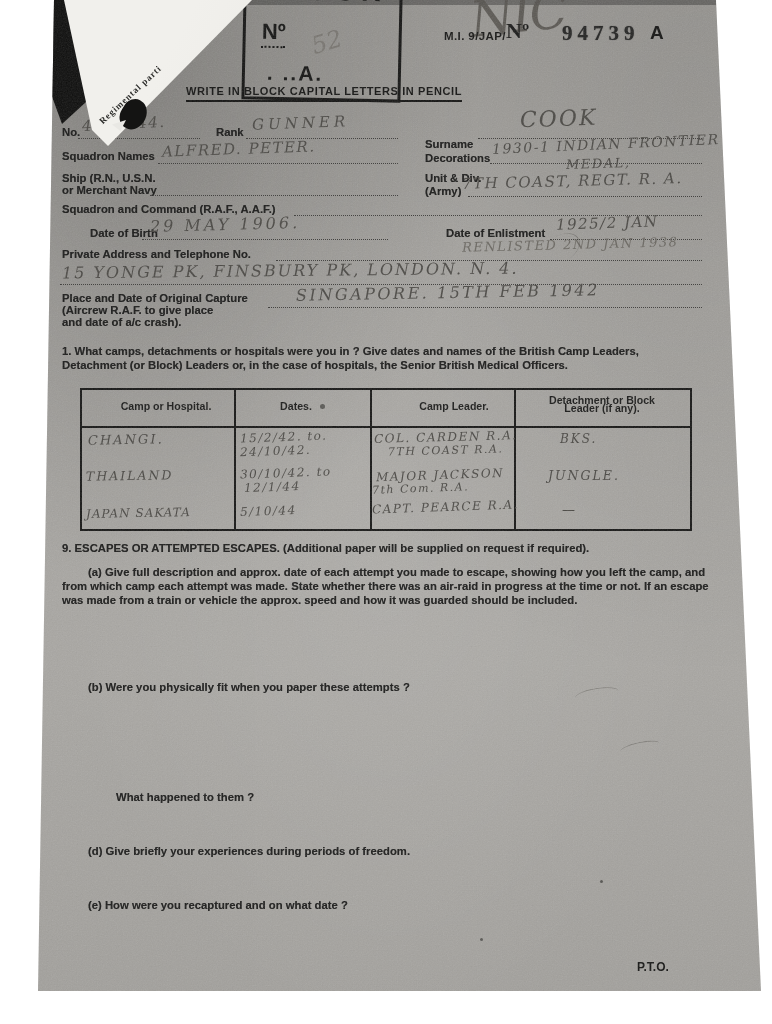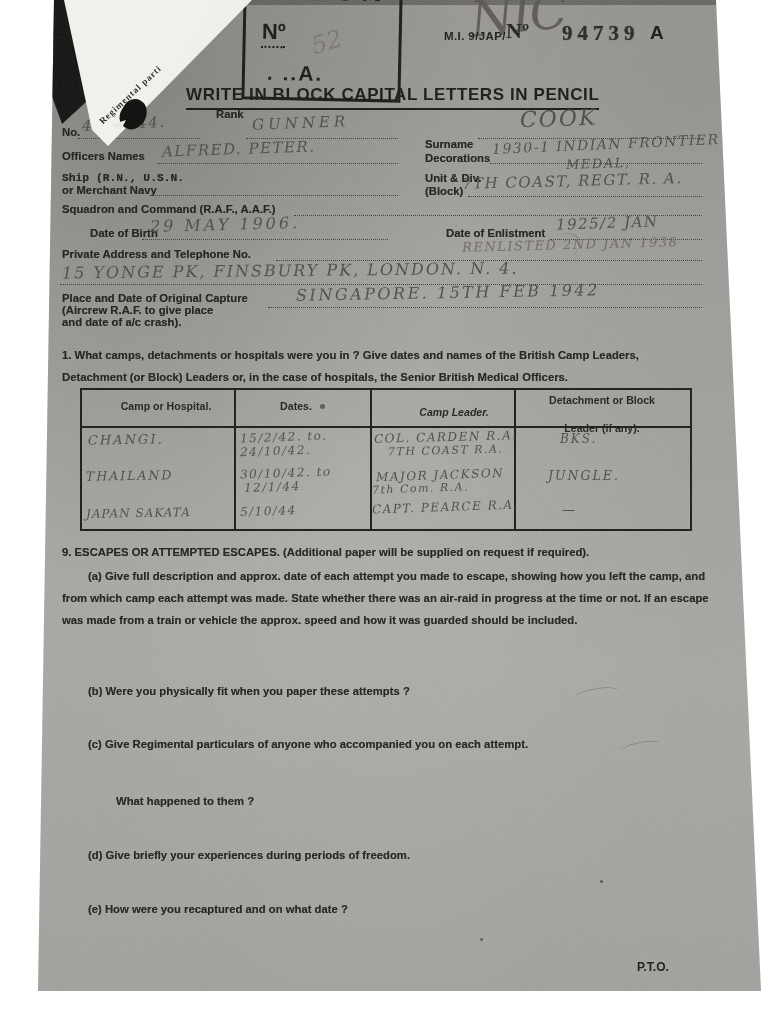--- a/index.html
+++ b/index.html
@@ -36,30 +36,30 @@
   .stamp-a{position:absolute;left:22px;top:114px;font-size:21px;font-weight:800;letter-spacing:2px;}
 
   .ref-dept{position:absolute;left:444px;top:30px;font-size:11.5px;font-weight:800;color:#161615;letter-spacing:.4px;}
   .ref-no{position:absolute;left:506px;top:18px;font-family:"Liberation Serif",serif;font-size:22px;font-weight:800;color:#1a1a19;}
   .ref-num{position:absolute;left:562px;top:21px;font-family:"Liberation Serif",serif;font-size:21px;font-weight:700;
          letter-spacing:5px;color:#242423;text-shadow:0 0 1px rgba(30,30,30,.7);}
   .ref-series{position:absolute;left:650px;top:22px;font-size:19px;font-weight:800;color:#141413;}
   .nic{position:absolute;left:470px;top:-14px;font-family:"DejaVu Serif",serif;font-style:italic;
          font-size:50px;color:#55524d;transform:rotate(-6deg);letter-spacing:-2px;opacity:.9;}
 
-  .instruction{position:absolute;left:186px;top:85px;font-size:17px;font-weight:800;color:#131312;
+  .instruction{position:absolute;left:186px;top:85px;font-size:11px;font-weight:800;color:#131312;
          letter-spacing:.6px;border-bottom:2.5px solid #131312;padding-bottom:3px;}
 
   .lbl{position:absolute;font-size:11.3px;font-weight:800;color:#1b1b1a;white-space:nowrap;
          text-shadow:0 0 .5px rgba(20,20,20,.55);}
   .dl{position:absolute;border-bottom:1.6px dotted #3c3b39;height:1px;}
   .hand{position:absolute;font-family:"DejaVu Serif",serif;font-style:italic;color:#4b4945;
          white-space:nowrap;letter-spacing:1.5px;}
   .hand.light{color:#6b6862;}
-  .para{position:absolute;font-size:11.3px;font-weight:800;color:#1c1c1b;line-height:22px;
+  .para{position:absolute;font-size:11.3px;font-weight:800;color:#1c1c1b;line-height:14px;
          text-shadow:0 0 .5px rgba(20,20,20,.5);}
 
   .ctable{position:absolute;left:80px;top:388px;width:608px;height:139px;border:2.5px solid #161615;}
   .ctable .vline{position:absolute;top:0;bottom:0;width:0;border-left:2px solid #161615;}
   .ctable .hline{position:absolute;left:0;right:0;height:0;border-top:2px solid #161615;}
   .th{position:absolute;font-size:10.6px;font-weight:800;color:#1b1b1a;text-align:center;white-space:nowrap;}
   .smudge{position:absolute;border-top:1.5px solid rgba(70,68,64,.38);border-radius:50%;}
   .speck{position:absolute;width:3px;height:3px;border-radius:50%;background:rgba(25,25,22,.55);}
   .pto{position:absolute;left:637px;top:960px;font-size:12px;font-weight:800;color:#161615;}
 </style>
@@ -83,40 +83,40 @@
     <div class="ref-dept">M.I. 9/JAP/</div>
     <div class="ref-no">Nº</div>
     <div class="ref-num">94739</div>
     <div class="ref-series">A</div>
 
     <div class="instruction">WRITE IN BLOCK CAPITAL LETTERS IN PENCIL</div>
 
     <div class="lbl" style="left:62px;top:126px;">No.</div>
     <div class="dl" style="left:78px;top:137px;width:122px;"></div>
     <div class="hand" style="left:82px;top:115px;font-size:15px;transform:rotate(-3deg);">4029644.</div>
-    <div class="lbl" style="left:216px;top:108px;">Rank</div>
+    <div class="lbl" style="left:216px;top:126px;">Rank</div>
     <div class="dl" style="left:246px;top:137px;width:152px;"></div>
     <div class="hand" style="left:252px;top:114px;font-size:15px;letter-spacing:4px;transform:rotate(-2deg);">GUNNER</div>
     <div class="lbl" style="left:425px;top:126px;margin-top:12px;">Surname</div>
     <div class="dl" style="left:478px;top:137px;width:224px;"></div>
     <div class="hand" style="left:520px;top:106px;font-size:22px;letter-spacing:2px;transform:rotate(-2deg);">COOK</div>
 
-    <div class="lbl" style="left:62px;top:150px;">Officers Names</div>
+    <div class="lbl" style="left:62px;top:150px;">Squadron Names</div>
     <div class="dl" style="left:158px;top:162px;width:240px;"></div>
     <div class="hand" style="left:162px;top:140px;font-size:15px;transform:rotate(-2deg);">ALFRED. PETER.</div>
     <div class="lbl" style="left:425px;top:152px;">Decorations</div>
     <div class="dl" style="left:490px;top:162px;width:212px;"></div>
     <div class="hand" style="left:492px;top:136px;font-size:14px;transform:rotate(-2.5deg);">1930-1 INDIAN FRONTIER</div>
     <div class="hand" style="left:566px;top:156px;font-size:13px;transform:rotate(-2deg);">MEDAL,</div>
 
-    <div class="lbl" style="left:62px;top:172px;font-family:Liberation Mono, monospace;">Ship (R.N., U.S.N.</div>
+    <div class="lbl" style="left:62px;top:172px;">Ship (R.N., U.S.N.</div>
     <div class="lbl" style="left:62px;top:184px;">or Merchant Navy</div>
     <div class="dl" style="left:150px;top:194px;width:248px;"></div>
     <div class="lbl" style="left:425px;top:172px;">Unit &amp; Div.</div>
-    <div class="lbl" style="left:425px;top:185px;">(Block)</div>
+    <div class="lbl" style="left:425px;top:185px;">(Army)</div>
     <div class="dl" style="left:468px;top:195px;width:234px;"></div>
     <div class="hand" style="left:462px;top:172px;font-size:15px;transform:rotate(-1.5deg);">7TH COAST, REGT. R. A.</div>
 
     <div class="lbl" style="left:62px;top:203px;">Squadron and Command (R.A.F., A.A.F.)</div>
     <div class="dl" style="left:294px;top:214px;width:408px;"></div>
 
     <div class="lbl" style="left:62px;top:227px;padding-left:28px;">Date of Birth</div>
     <div class="dl" style="left:142px;top:238px;width:246px;"></div>
     <div class="hand" style="left:150px;top:215px;font-size:16px;letter-spacing:3px;transform:rotate(-1.5deg);">29 MAY 1906.</div>
     <div class="lbl" style="left:446px;top:227px;">Date of Enlistment</div>
@@ -137,23 +137,23 @@
 
     <div class="para" style="left:62px;top:344px;width:644px;">1.   What camps, detachments or hospitals were you in ?   Give dates and names of the British Camp Leaders,  Detachment (or Block) Leaders or, in the case of hospitals, the Senior British Medical Officers.</div>
 
     <div class="ctable">
       <div class="vline" style="left:152px;"></div>
       <div class="vline" style="left:288px;"></div>
       <div class="vline" style="left:432px;"></div>
       <div class="hline" style="top:36px;"></div>
       <div class="th" style="left:0;width:168px;top:10px;">Camp or Hospital.</div>
       <div class="th" style="left:152px;width:124px;top:10px;">Dates.</div>
-      <div class="th" style="left:288px;width:168px;top:16px;font-style:italic;">Camp Leader.</div>
+      <div class="th" style="left:288px;width:168px;top:10px;">Camp Leader.</div>
       <div class="th" style="left:432px;width:176px;top:4px;">Detachment or Block</div>
-      <div class="th" style="left:432px;width:176px;top:32px;text-align:center;">Leader (if any).</div>
+      <div class="th" style="left:432px;width:176px;top:12px;text-align:center;">Leader (if any).</div>
 
       <div class="hand" style="left:6px;top:42px;font-size:13px;letter-spacing:2px;transform:rotate(-1deg);">CHANGI.</div>
       <div class="hand" style="left:158px;top:40px;font-size:12px;transform:rotate(-2deg);">15/2/42. to.</div>
       <div class="hand" style="left:158px;top:54px;font-size:12px;transform:rotate(-2deg);">24/10/42.</div>
       <div class="hand" style="left:292px;top:40px;font-size:12px;transform:rotate(-1.5deg);">COL. CARDEN R.A.</div>
       <div class="hand" style="left:306px;top:54px;font-size:11px;transform:rotate(-1.5deg);">7TH COAST R.A.</div>
       <div class="hand" style="left:478px;top:42px;font-size:12px;letter-spacing:2px;">BKS.</div>
 
       <div class="hand" style="left:4px;top:78px;font-size:12.5px;letter-spacing:2px;transform:rotate(-1deg);">THAILAND</div>
       <div class="hand" style="left:158px;top:76px;font-size:12px;transform:rotate(-2deg);">30/10/42. to</div>
@@ -164,21 +164,20 @@
 
       <div class="hand" style="left:4px;top:116px;font-size:12px;letter-spacing:1px;transform:rotate(-1deg);">JAPAN SAKATA</div>
       <div class="hand" style="left:158px;top:114px;font-size:12px;transform:rotate(-2deg);">5/10/44</div>
       <div class="hand" style="left:290px;top:110px;font-size:12px;transform:rotate(-2deg);">CAPT. PEARCE R.A.</div>
       <div class="hand" style="left:480px;top:112px;font-size:13px;">—</div>
     </div>
 
     <div class="para" style="left:62px;top:541px;width:644px;">9.   ESCAPES OR ATTEMPTED ESCAPES.   (Additional paper will be supplied on request if required).</div>
     <div class="para" style="left:62px;top:565px;width:648px;text-indent:26px;">(a)   Give full description and approx. date of each attempt you made to escape, showing how you left the camp,  and from which camp each attempt was made.   State whether there was an air-raid in progress at the time or not.   If an escape was made from a train or vehicle the approx. speed and how it was guarded should be included.</div>
     <div class="para" style="left:88px;top:680px;">(b)   Were you physically fit when you paper these attempts ?</div>
-    <div class="para" style="left:88px;top:733px;">(c)   Give Regimental particulars of anyone who accompanied you on each attempt.</div>
     <div class="para" style="left:116px;top:790px;">What happened to them ?</div>
     <div class="para" style="left:88px;top:898px;">(e)   How were you recaptured and on what date ?</div>
     <div class="para" style="left:88px;top:844px;">(d)   Give briefly your experiences during periods of freedom.</div>
 
     <div class="pto">P.T.O.</div>
 
     <div class="smudge" style="left:575px;top:688px;width:44px;height:12px;transform:rotate(-9deg);"></div>
     <div class="smudge" style="left:620px;top:742px;width:40px;height:10px;transform:rotate(-12deg);"></div>
     <div class="smudge" style="left:548px;top:228px;width:26px;height:40px;transform:rotate(60deg);"></div>
     <div class="speck" style="left:480px;top:938px;"></div>

